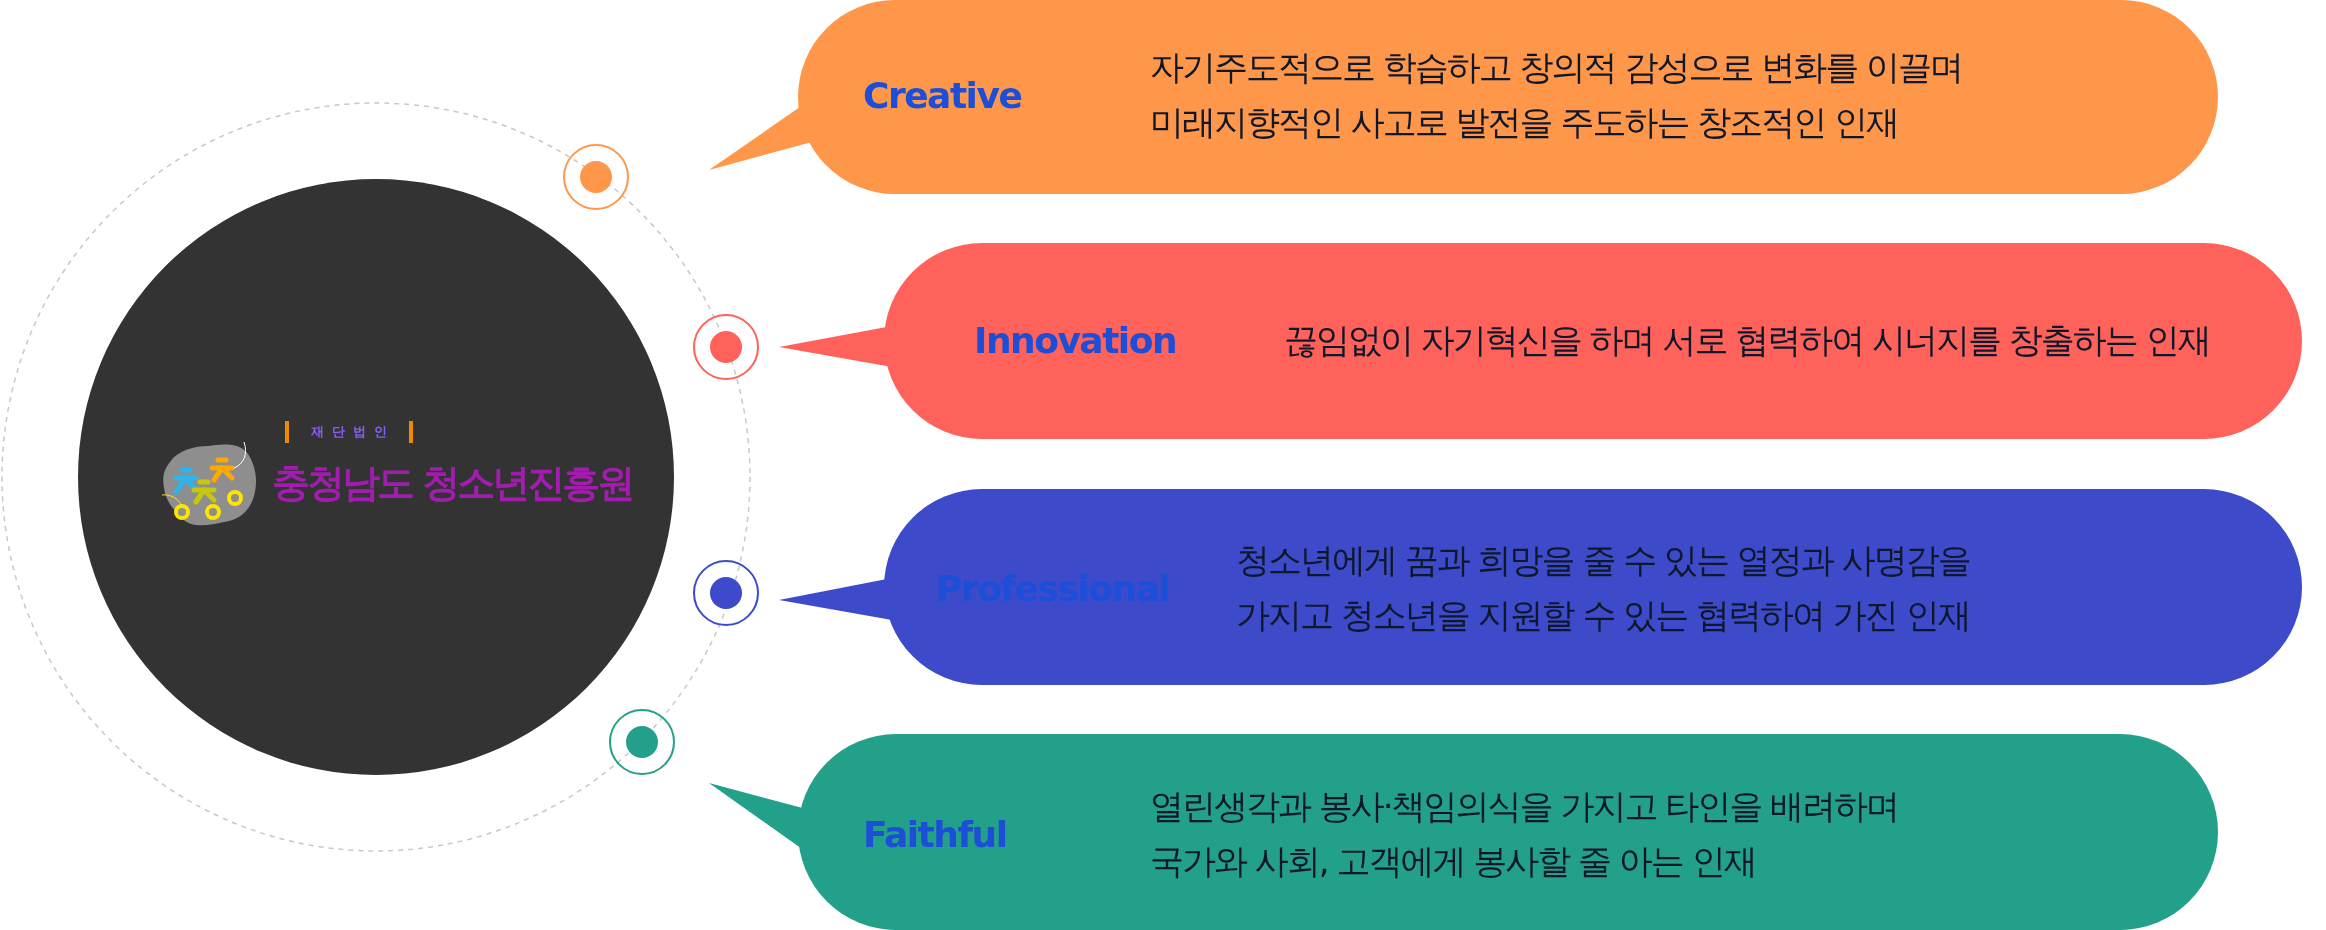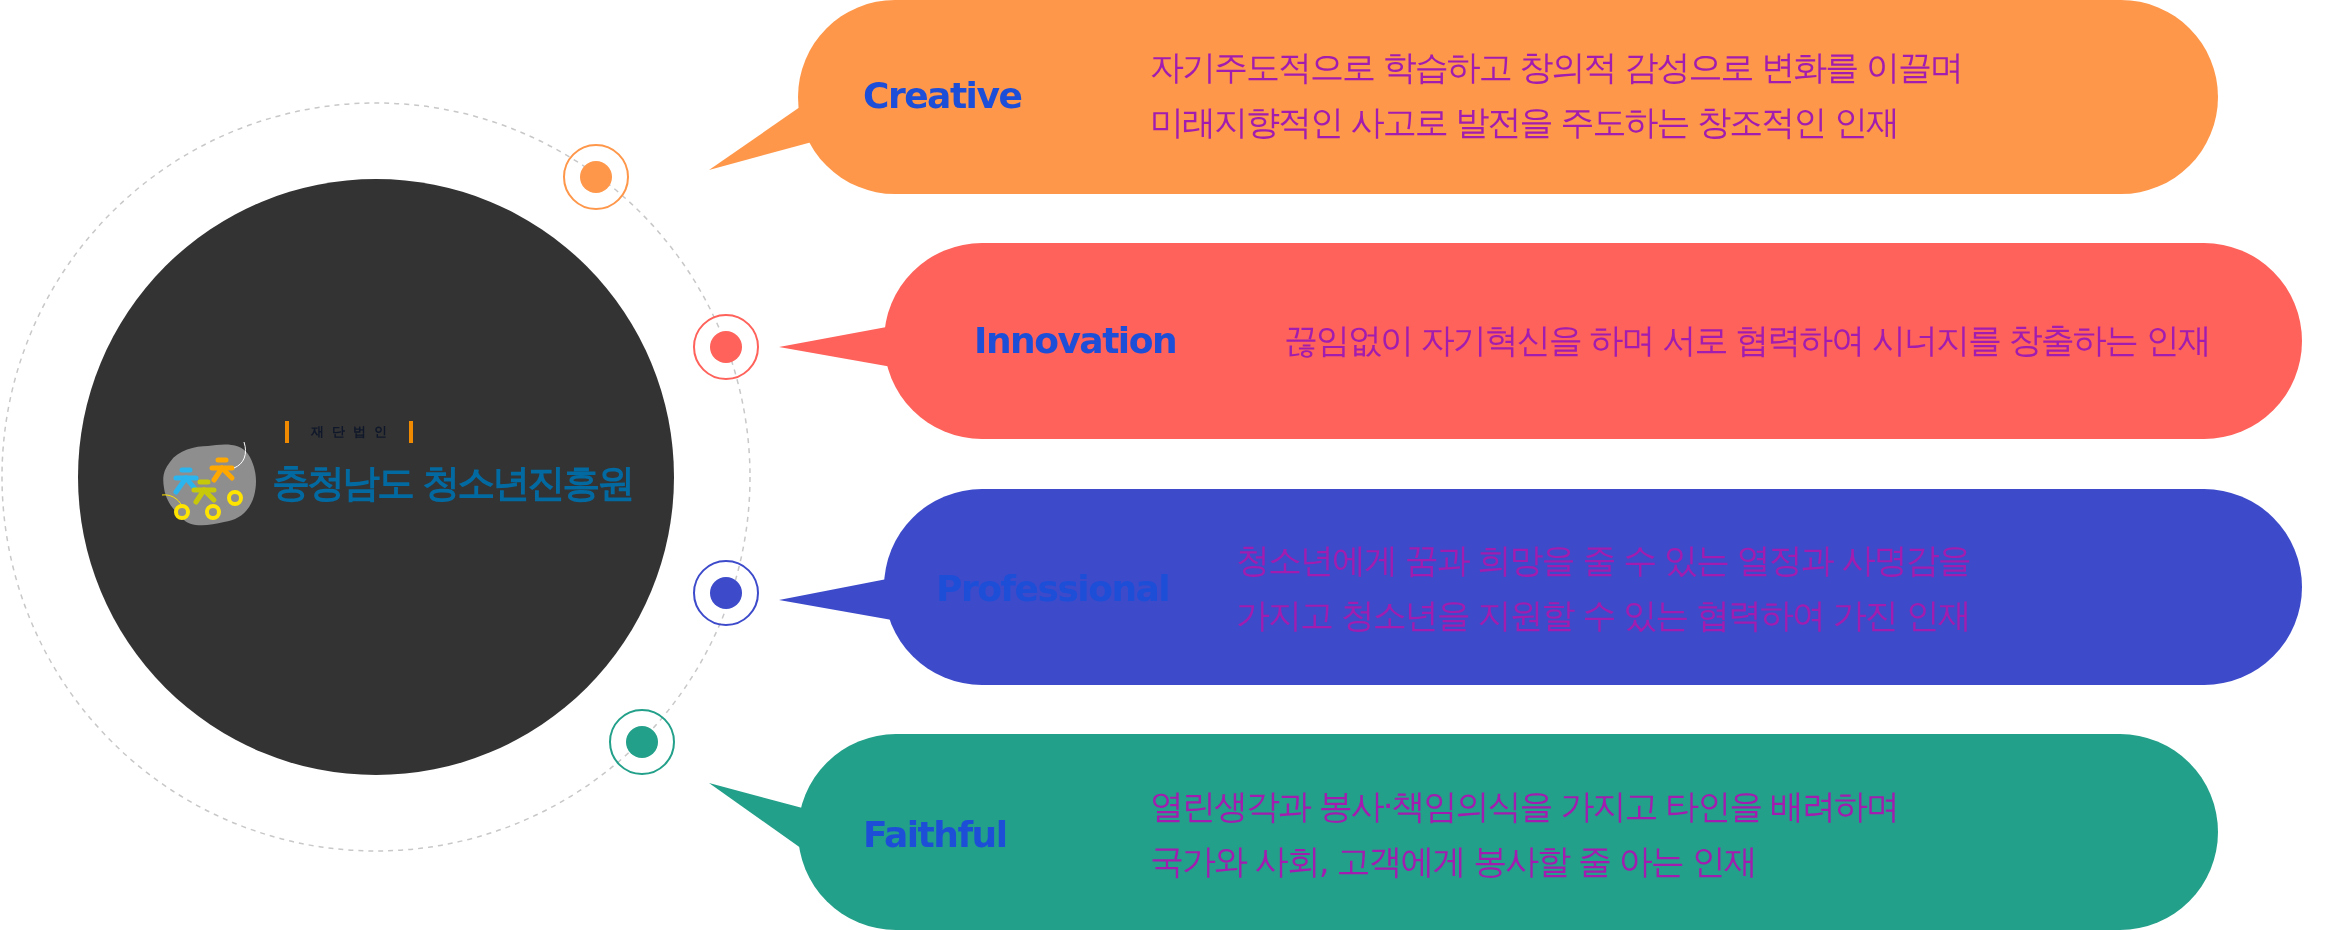--- a/index.html
+++ b/index.html
@@ -47,51 +47,51 @@
       gap: 0;
     }
     .logo-sub .bar {
       display: inline-block;
       width: 4px;
       height: 22px;
       background: #F08A00;
     }
     .logo-sub .txt {
       display: inline-block;
-      color: #0f172a;
+      color: #8b5cf6;
       font-family: "DejaVu Sans", sans-serif;
       font-weight: bold;
       font-size: 13px;
       letter-spacing: 8px;
       padding: 0 14px 0 22px;
     }
     .logo-title {
       position: absolute;
       left: 112px;
       top: 40px;
-      color: #0369a1;
+      color: #a21caf;
       font-family: "DejaVu Sans", sans-serif;
       font-weight: bold;
       font-size: 38px;
       letter-spacing: -3px;
       white-space: nowrap;
     }
     .bubble-label {
       position: absolute;
       color: #1d4ed8;
       font-family: "DejaVu Sans", sans-serif;
       font-weight: bold;
       font-size: 36px;
       letter-spacing: -1.5px;
       line-height: 40px;
       white-space: nowrap;
     }
     .bubble-desc {
       position: absolute;
-      color: #a21caf;
+      color: #0f172a;
       font-family: "DejaVu Sans", sans-serif;
       font-size: 34px;
       letter-spacing: -2px;
       line-height: 55px;
       white-space: nowrap;
     }
     .bubble-desc div { height: 55px; }
   </style>
 </head>
 <body>

